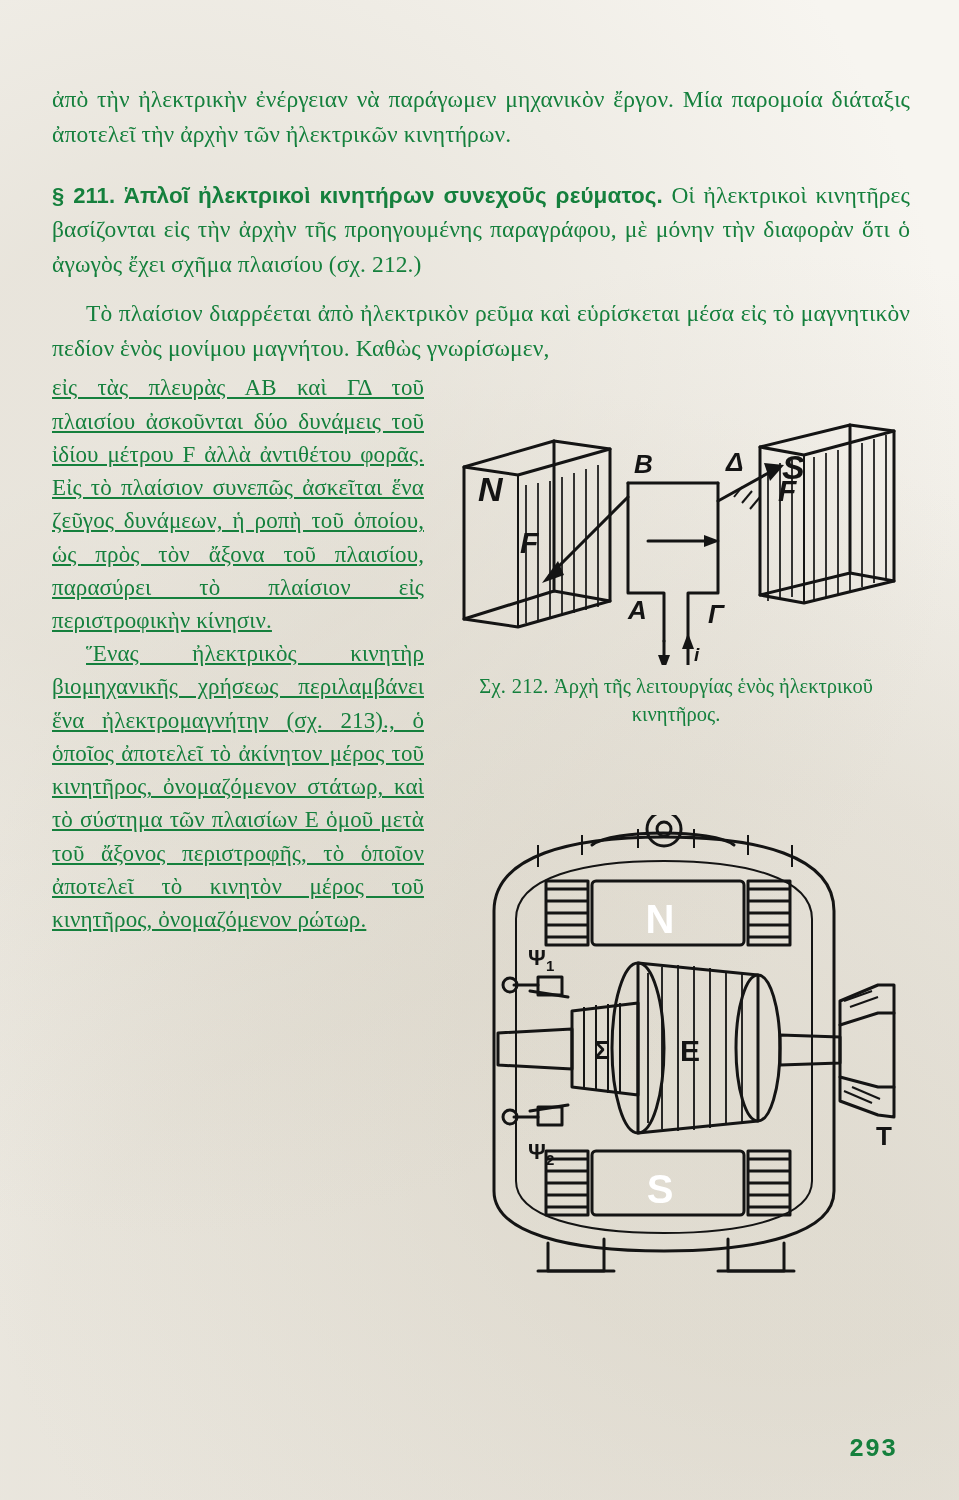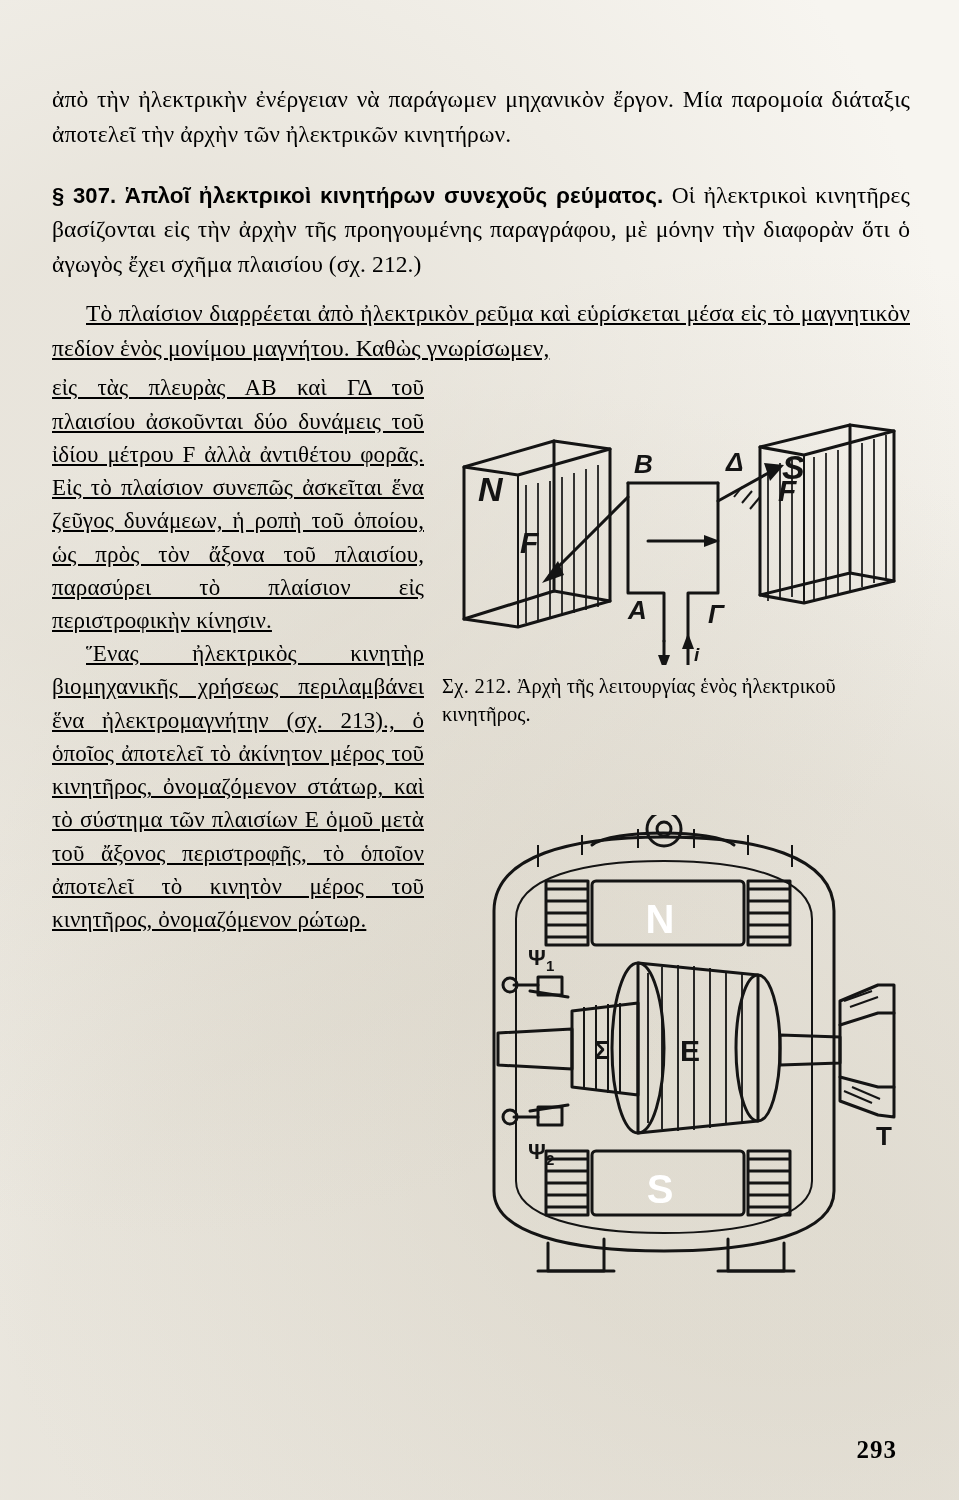--- a/index.html
+++ b/index.html
@@ -7,21 +7,21 @@
     padding: 0;
     background: #ffffff;
   }
   .page {
     position: relative;
     width: 959px;
     height: 1500px;
     background: #f7f5f0;
     overflow: hidden;
     font-family: "Liberation Serif", serif;
-    color: #000000;
+    color: #15803d;
   }
   
   .page::before {
     content: "";
     position: absolute;
     inset: 0;
     background:
       radial-gradient(circle at 18% 30%, rgba(205,198,182,.35) 0 18%, rgba(0,0,0,0) 60%),
       radial-gradient(circle at 82% 72%, rgba(205,198,182,.30) 0 22%, rgba(0,0,0,0) 62%),
       radial-gradient(circle at 50% 97%, rgba(200,193,176,.30) 0 30%, rgba(0,0,0,0) 70%);
@@ -57,53 +57,53 @@
     font-weight: bold;
     font-family: "Liberation Sans", sans-serif;
     font-size: 22.5px;
   }
   .para-indent { text-indent: 34px; }
 
   .body-wrap {
     margin-top: 14px;
     width: 858px;
   }
-  .full-width { width: 858px; text-decoration: underline; }
+  .full-width { width: 858px; }
 
   
   .left-col {
     width: 372px;
     float: left;
     margin-top: 6px;
   }
   .left-col p { font-size: 23px; line-height: 1.445; text-decoration: underline; }
 
   .fig-col {
     float: right;
     width: 468px;
     margin-top: 4px;
   }
 
   figure { margin: 0; }
   .fig-caption {
     font-size: 20.5px;
     line-height: 1.35;
-    text-align: left;
+    text-align: center;
     margin-top: 8px;
   }
   .fig-caption .lbl { letter-spacing: .3px; }
 
   .fig1 { margin-top: 36px; }
   .fig2 { margin-top: 86px; }
 
   .page-number {
     position: absolute;
     right: 62px;
     bottom: 36px;
-    font-family: Liberation Serif, serif;
+    font-family: Liberation Mono, monospace;
     font-size: 25px;
     font-weight: bold;
     letter-spacing: 1px;
     margin-top: 47px;
   }
   .clear { clear: both; }
 
   svg { display: block; }
   .ink { fill: none; stroke: #141414; stroke-width: 3; stroke-linejoin: round; stroke-linecap: round; }
   .ink-thin { fill: none; stroke: #141414; stroke-width: 2; }
@@ -115,21 +115,21 @@
   }
 </style>
 </head>
 <body>
 
 <div class="page">
   <div class="content">
 
     <p class="intro">ἀπὸ τὴν ἠλεκτρικὴν ἐνέργειαν νὰ παράγωμεν μηχανικὸν ἔργον. Μία παρομοία διάταξις ἀποτελεῖ τὴν ἀρχὴν τῶν ἠλεκτρικῶν κινητήρων.</p>
 
-    <p class="section-head"><span class="num">§ 307.</span> <span class="title">Ἁπλοῖ ἠλεκτρικοὶ κινητήρων συνεχοῦς ρεύματος.</span> <span>Οἱ ἠλεκτρικοὶ κινητῆρες βασίζονται εἰς τὴν ἀρχὴν τῆς προηγουμένης παραγράφου, μὲ μόνην τὴν διαφορὰν ὅτι ὁ ἀγωγὸς ἔχει σχῆμα πλαισίου (σχ. 212.)</span></p>
+    <p class="section-head"><span class="num">§ 211.</span> <span class="title">Ἁπλοῖ ἠλεκτρικοὶ κινητήρων συνεχοῦς ρεύματος.</span> <span>Οἱ ἠλεκτρικοὶ κινητῆρες βασίζονται εἰς τὴν ἀρχὴν τῆς προηγουμένης παραγράφου, μὲ μόνην τὴν διαφορὰν ὅτι ὁ ἀγωγὸς ἔχει σχῆμα πλαισίου (σχ. 212.)</span></p>
 
     <p class="full-width para-indent body-wrap">Τὸ πλαίσιον διαρρέεται ἀπὸ ἠλεκτρικὸν ρεῦμα καὶ εὑρίσκεται μέσα εἰς τὸ μαγνητικὸν πεδίον ἑνὸς μονίμου μαγνήτου. Καθὼς γνωρίσωμεν,</p>
 
     <div class="fig-col">
 
       <figure class="fig1">
         <svg width="468" height="260" viewBox="0 0 468 260">
 
           <g>
             <path class="ink" d="M22 62 L112 36 L112 186 L22 214 Z"></path>

